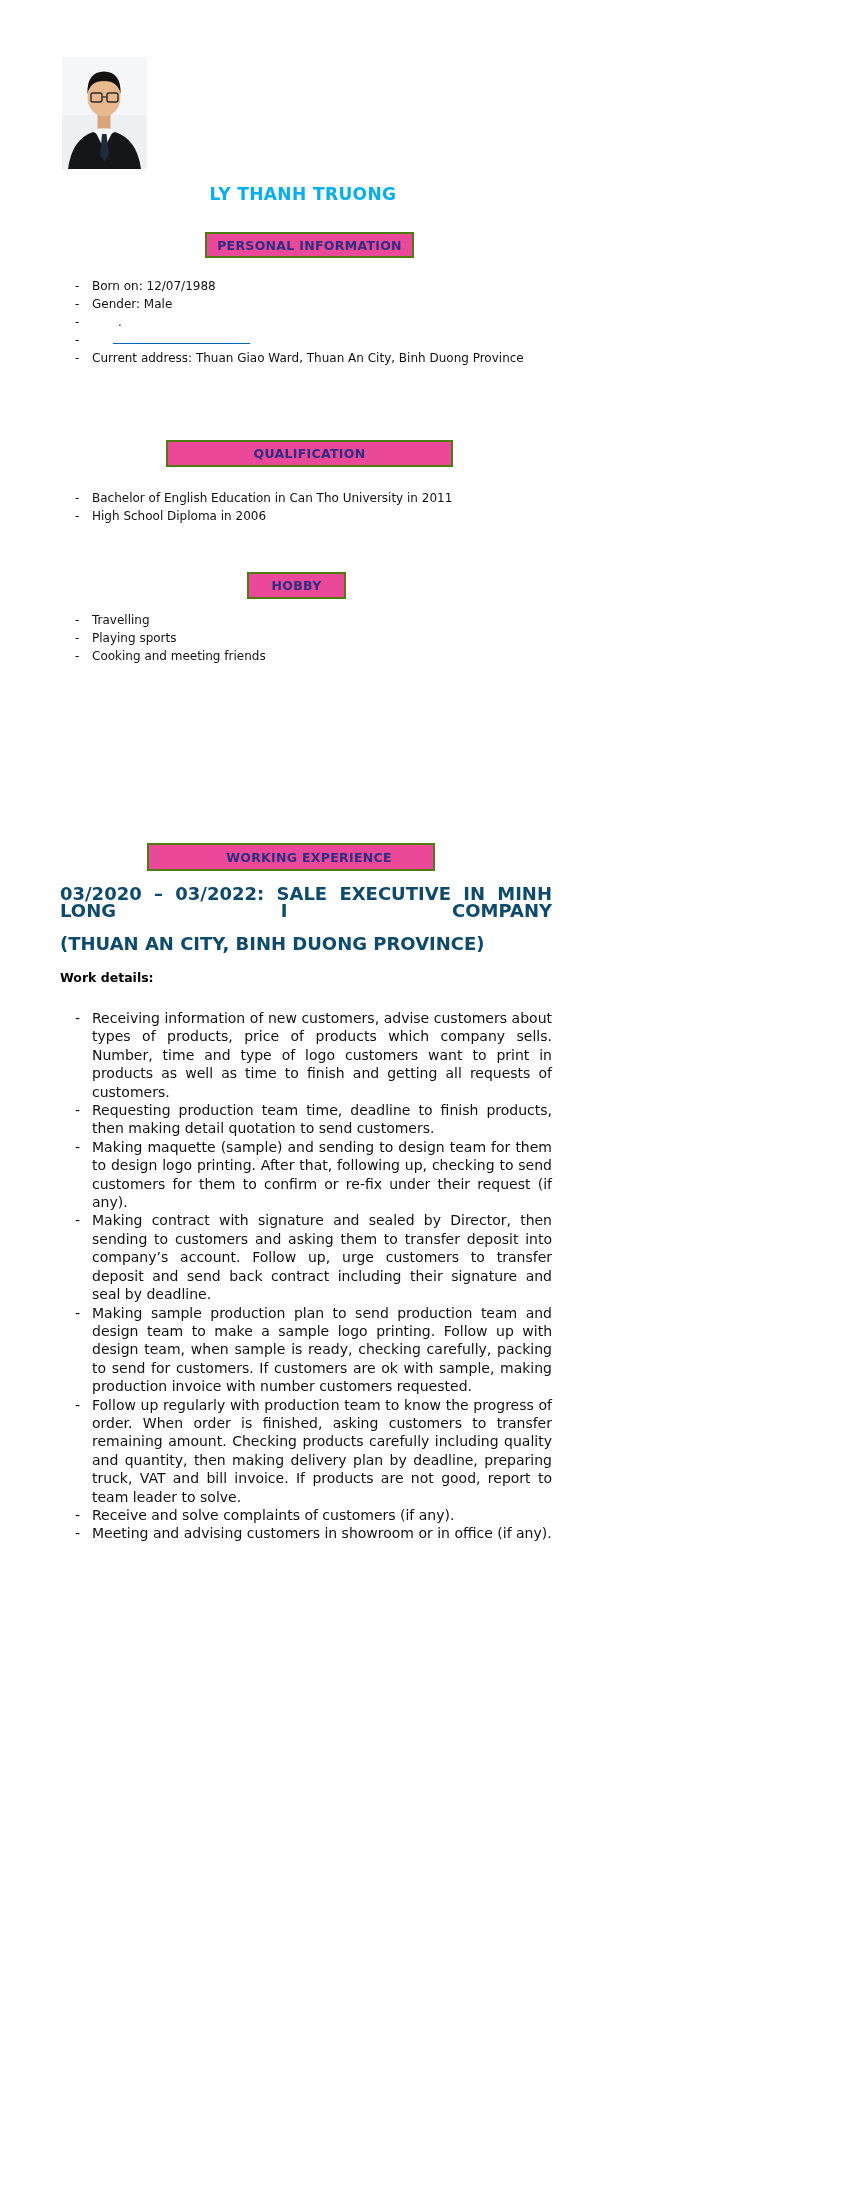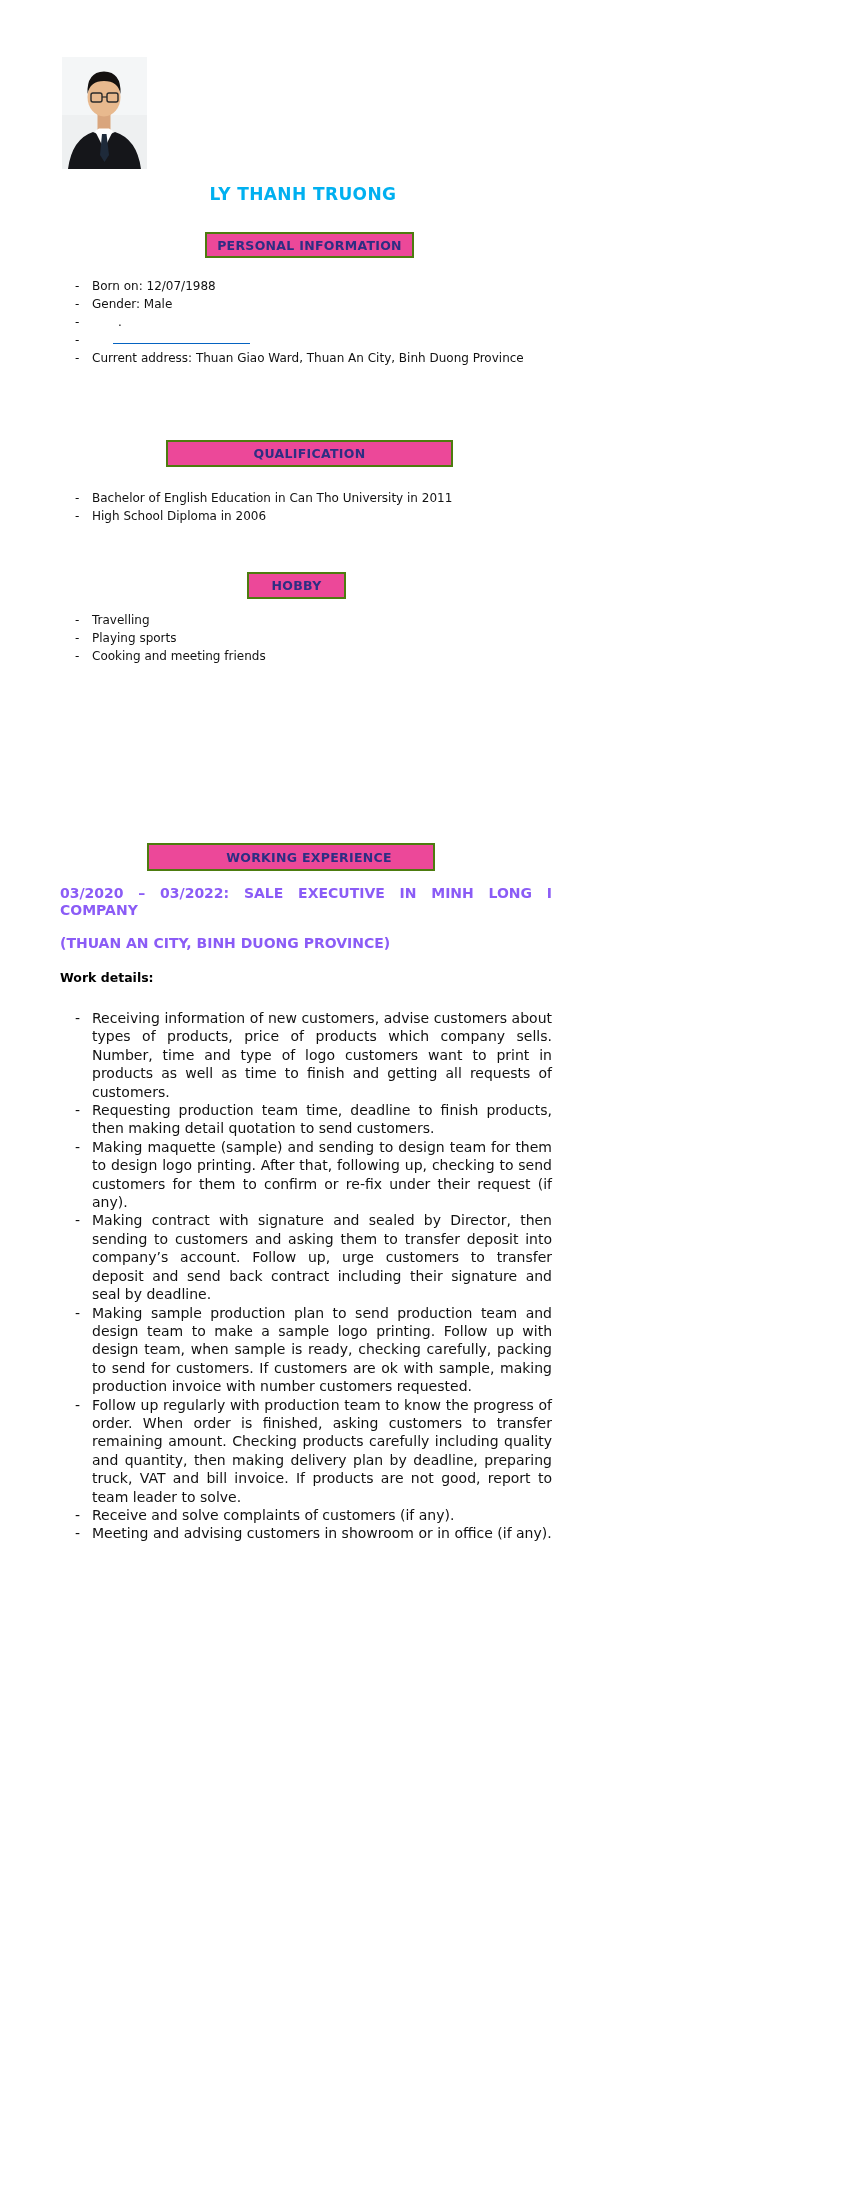--- a/index.html
+++ b/index.html
@@ -88,23 +88,23 @@
   }
 
   
   .work {
     position: absolute;
     left: 60px;
     top: 885px;
     width: 492px;
   }
   .job-heading {
-    color: #8b5cf6;
-    font-weight: bold;
-    font-size: 14px;
+    color: #0c4a6e;
+    font-weight: bold;
+    font-size: 18px;
     line-height: 17px;
   }
   .jh-line1 { text-align: justify; text-align-last: justify; }
   .jh-line2 { text-align: left; margin-top: 16px; }
 
   .work-details {
     margin-top: 18px;
     font-size: 12.5px;
     font-weight: bold;
     color: #000000;

